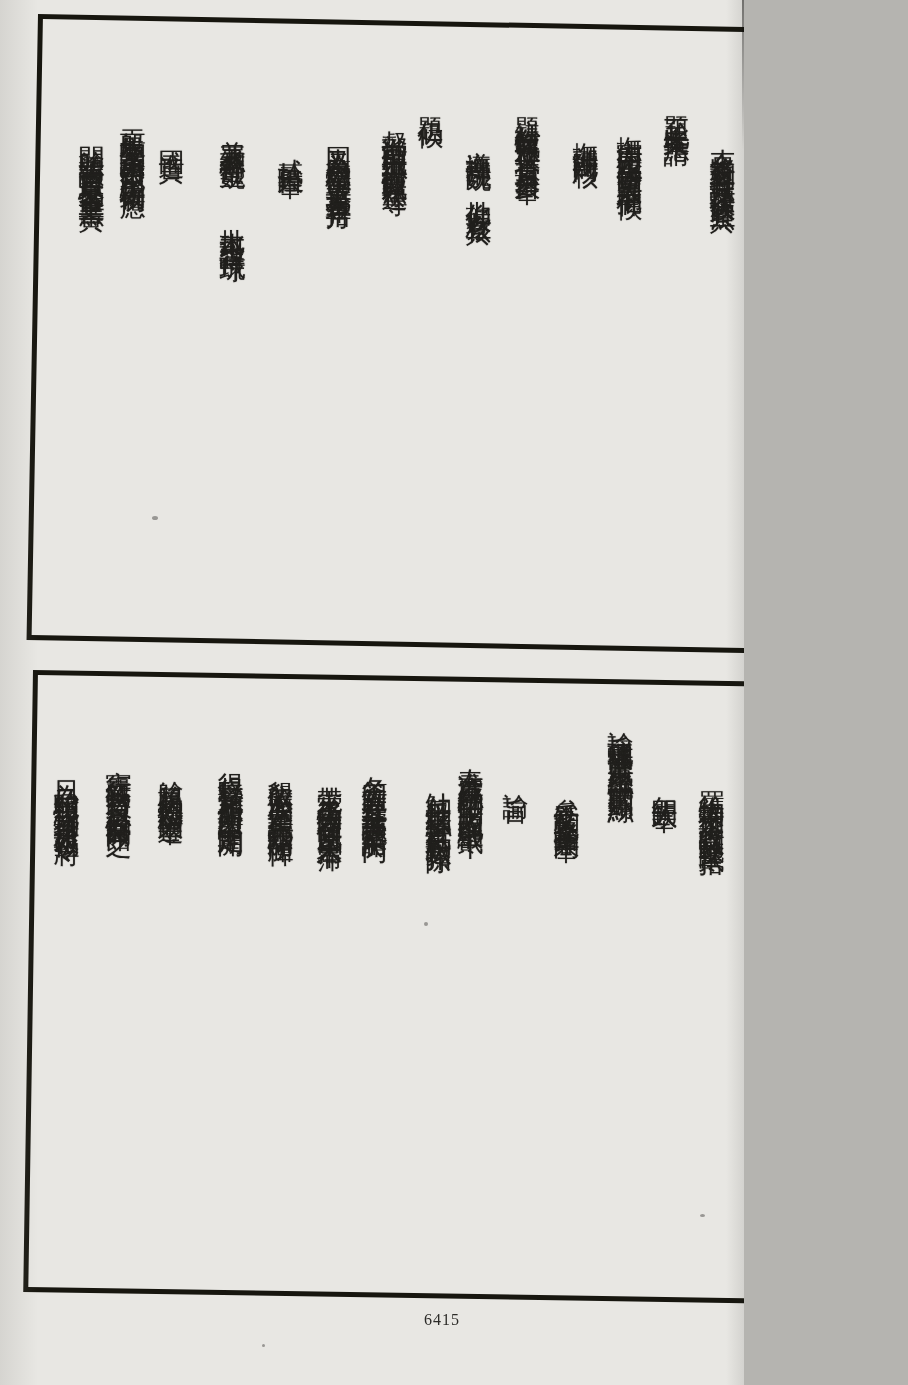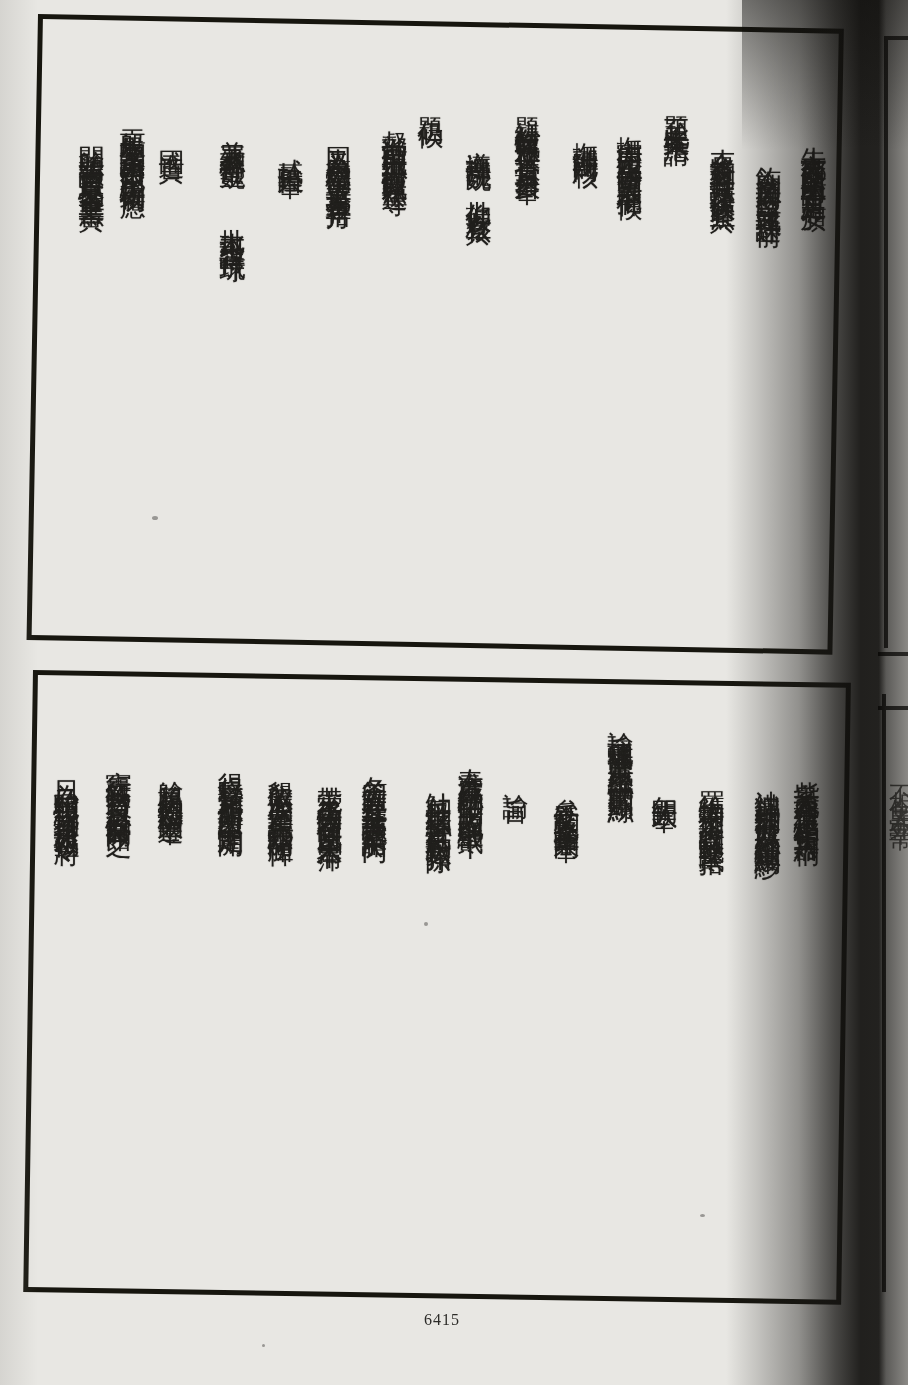--- a/index.html
+++ b/index.html
@@ -1,16 +1,16 @@
 <!DOCTYPE html>
 <html><head>
 <meta charset="utf-8">
 <style>
   html,body{margin:0;padding:0;background:#b5b4b0;}
-  #page{position:relative;width:908px;height:1385px;background:#e8e7e3;overflow:hidden;
+  #page{position:relative;width:744px;height:1385px;background:#e8e7e3;overflow:hidden;
         font-family:"Liberation Serif","DejaVu Serif",serif;}
   .box{position:absolute;border:5px solid #17160f;background:transparent;}
   #topBox{left:38px;top:14px;width:796px;height:616px;transform:rotate(1.05deg);transform-origin:top left;}
   #bottomBox{left:33px;top:670px;width:808px;height:612px;transform:rotate(0.9deg);transform-origin:top left;}
   .col{position:absolute;writing-mode:vertical-rl;text-orientation:upright;
        font-size:26px;letter-spacing:4px;line-height:34px;width:34px;color:#201f1c;
        text-shadow:0 0 1px rgba(32,30,28,.55);z-index:3;}
   .faint-col{position:absolute;writing-mode:vertical-rl;text-orientation:upright;
        font-size:24px;letter-spacing:6px;line-height:30px;width:30px;color:#2e2d2a;z-index:2;}
   #shadow{position:absolute;left:726px;top:0;width:182px;height:1385px;z-index:5;pointer-events:none;

